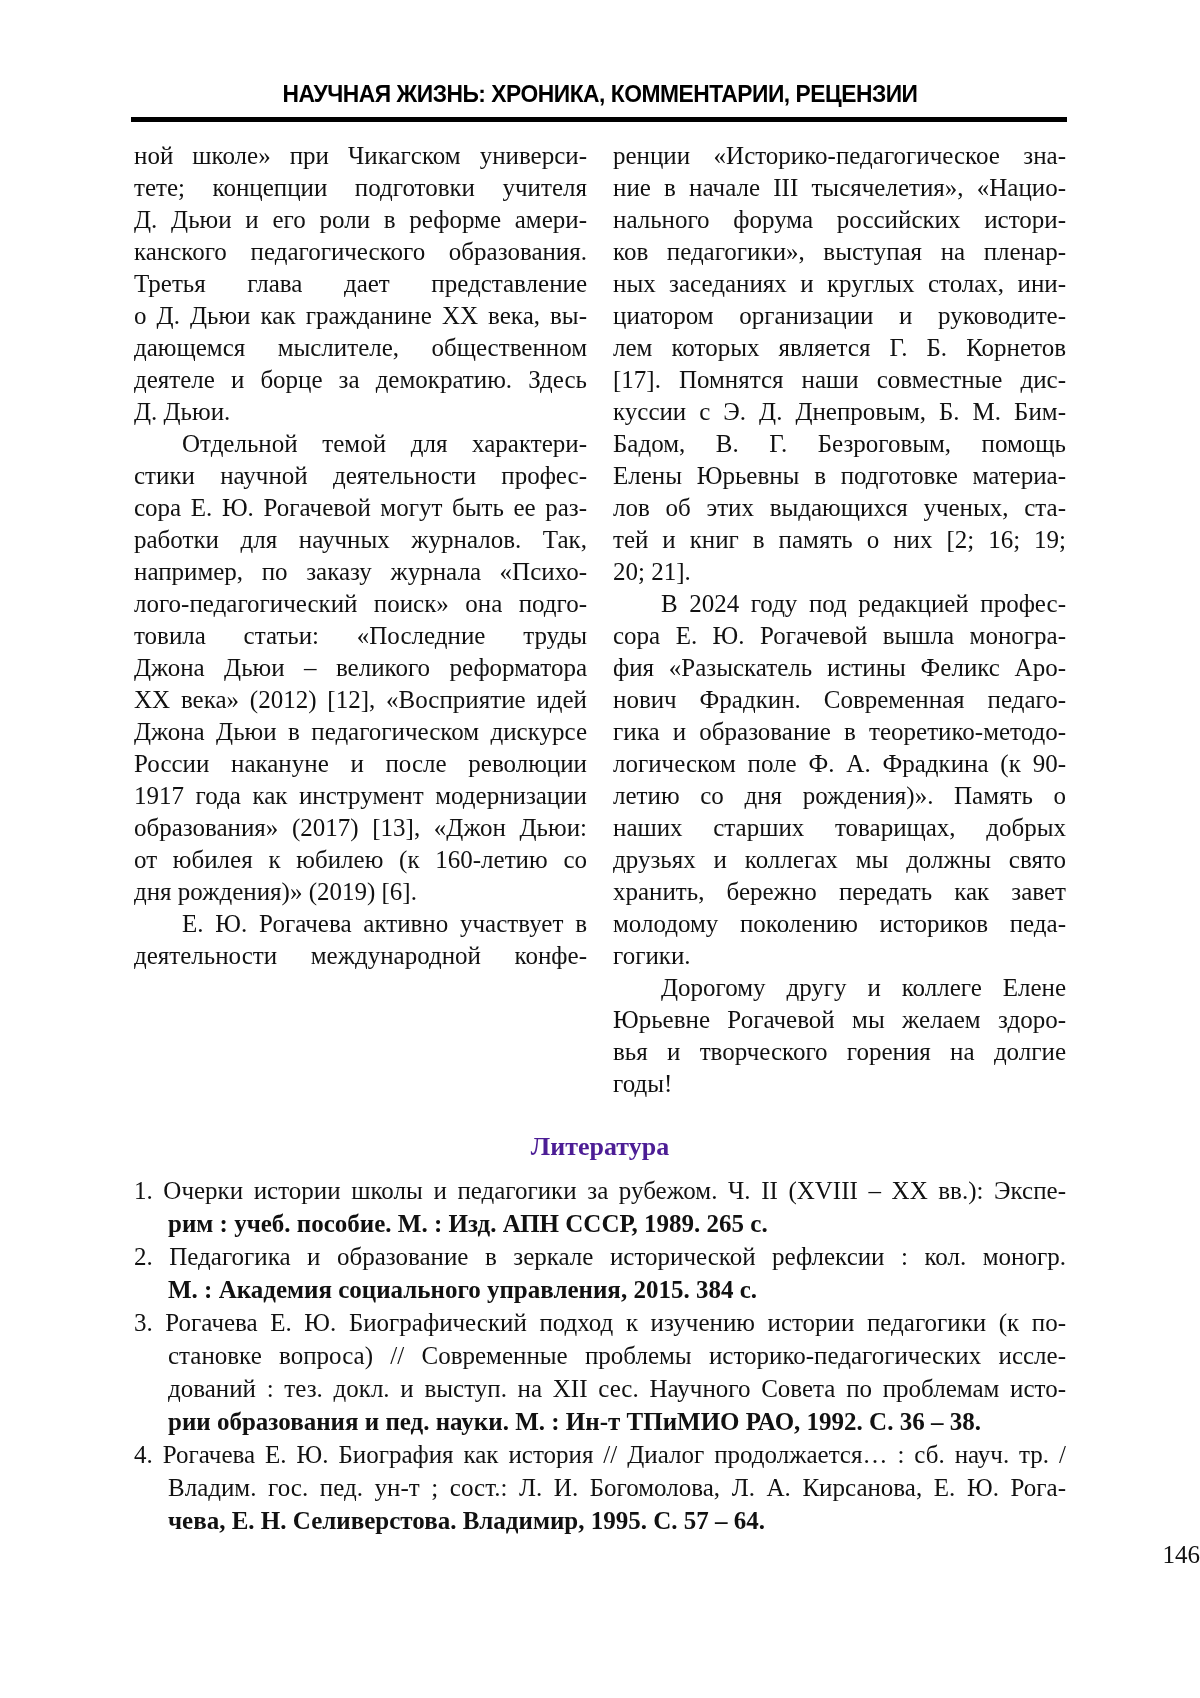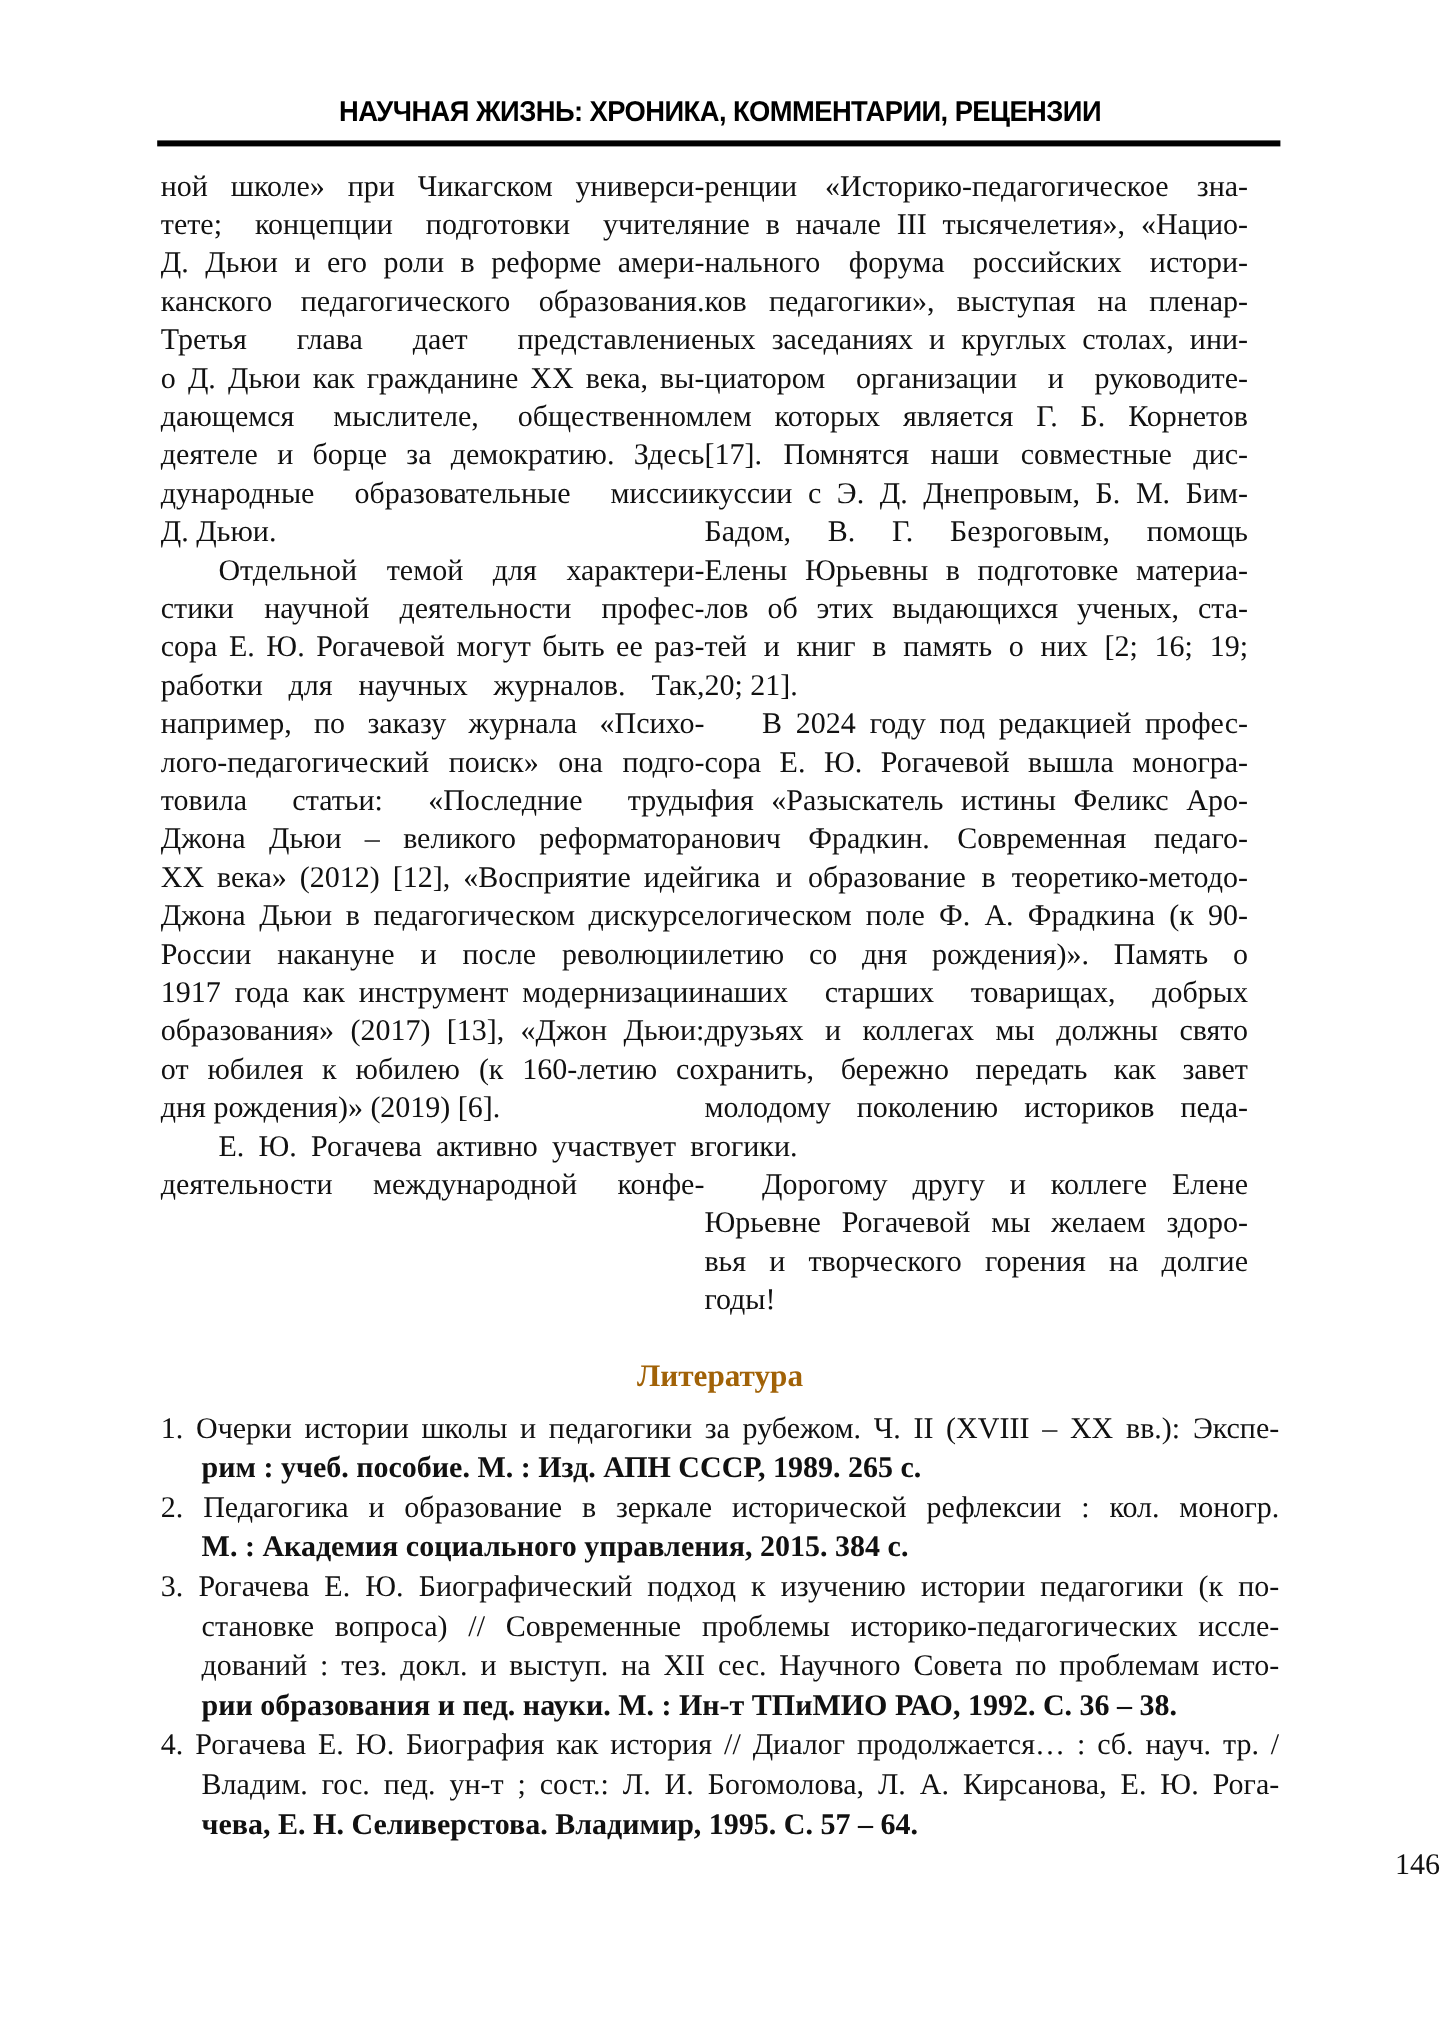--- a/index.html
+++ b/index.html
@@ -28,41 +28,42 @@
     position: absolute;
     left: 131px; top: 117px;
     width: 936px; height: 5px;
     background: #000000;
   }
   .cols {
     position: absolute;
     left: 134px; top: 140px;
     width: 932px;
     display: flex;
+    gap: 26px;
   }
   .col { width: 453px; }
   .line {
     font-size: 25px;
     line-height: 32px;
     height: 32px;
     text-align: justify;
     text-align-last: justify;
     white-space: nowrap;
     white-space: normal;
   }
   .line.end { text-align-last: left; }
   .line.indent { text-indent: 48px; }
   .lit-heading {
     position: absolute;
     top: 1132px; left: 0; width: 100%;
     text-align: center;
     font-weight: bold;
     font-size: 26px;
     line-height: 30px;
-    color: #a16207;
+    color: #4c1d95;
   }
   .refs {
     position: absolute;
     left: 134px; top: 1174px;
     width: 932px;
   }
   .ref-line {
     font-size: 25px;
     line-height: 33px;
     text-align: justify;
@@ -89,21 +90,20 @@
   <div class="cols">
     <div class="col" id="col-left">
         <div class="line">ной школе» при Чикагском универси-</div>
         <div class="line">тете; концепции подготовки учителя</div>
         <div class="line">Д. Дьюи и его роли в реформе амери-</div>
         <div class="line">канского педагогического образования.</div>
         <div class="line">Третья глава дает представление</div>
         <div class="line">о Д. Дьюи как гражданине XX века, вы-</div>
         <div class="line">дающемся мыслителе, общественном</div>
         <div class="line">деятеле и борце за демократию. Здесь</div>
-        <div class="line">дународные образовательные миссии</div>
         <div class="line end">Д. Дьюи.</div>
         <div class="line indent">Отдельной темой для характери-</div>
         <div class="line">стики научной деятельности профес-</div>
         <div class="line">сора Е. Ю. Рогачевой могут быть ее раз-</div>
         <div class="line">работки для научных журналов. Так,</div>
         <div class="line">например, по заказу журнала «Психо-</div>
         <div class="line">лого-педагогический поиск» она подго-</div>
         <div class="line">товила статьи: «Последние труды</div>
         <div class="line">Джона Дьюи – великого реформатора</div>
         <div class="line">XX века» (2012) [12], «Восприятие идей</div>

